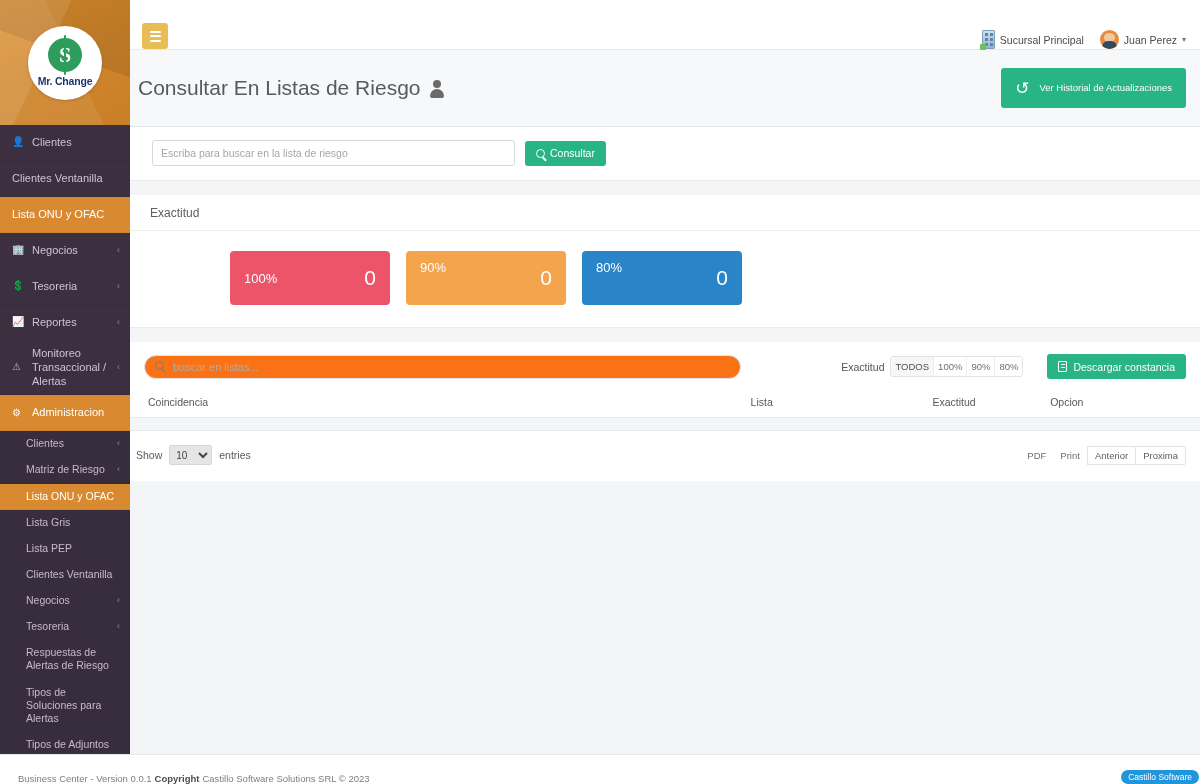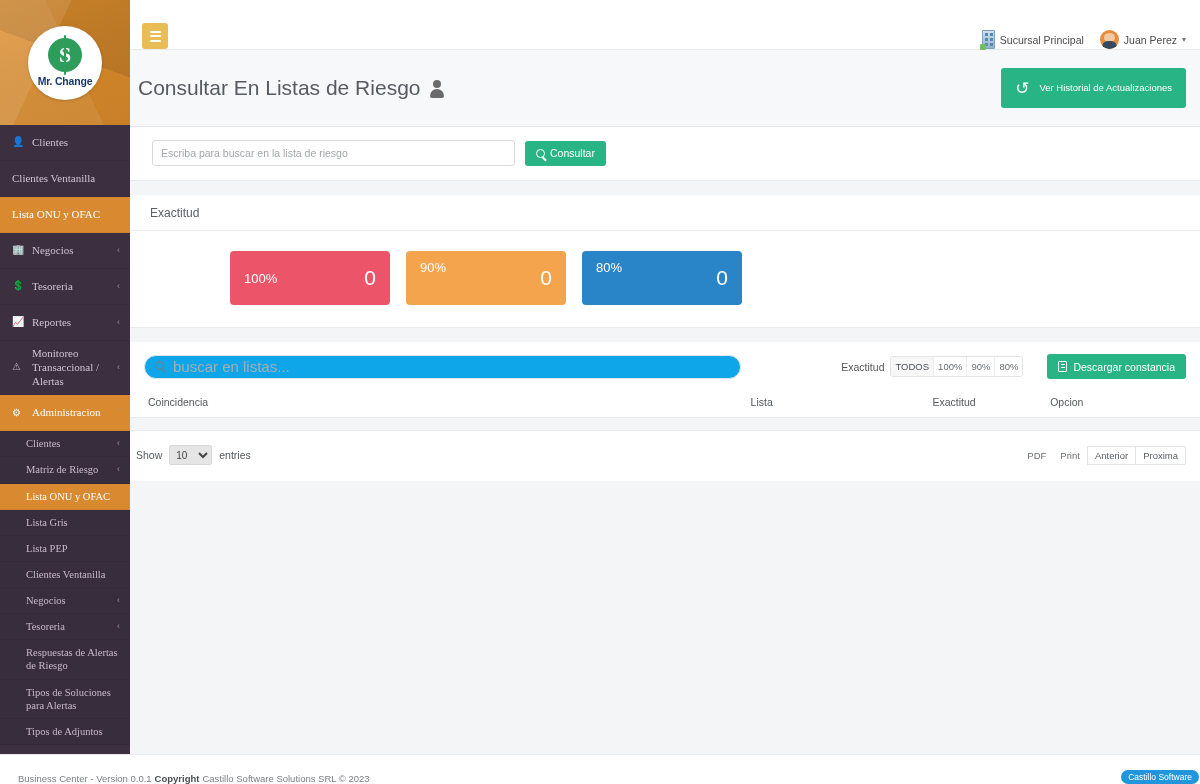--- a/index.html
+++ b/index.html
@@ -74,21 +74,21 @@
     border-bottom: 1px solid rgba(0,0,0,0.05);
   }
   .nav-item.sub { padding-left: 26px; font-size: 10.5px; color: #c6bac9; min-height: 25px; }
   .nav-item.active { background: #d9892f; color: #ffffff; }
   .nav-item.active.sub { background: #d9892f; color: #ffffff; }
   .nav-item .ico {
     width: 14px; margin-right: 6px; flex: 0 0 14px;
     font-size: 10px; text-align: left; color: #b9aabd;
   }
   .nav-item.active .ico { color: #fff; }
-  .nav-item .label { flex: 1 1 auto; font-family: Liberation Serif, serif; }
+  .nav-item .label { flex: 1 1 auto; }
   .nav-item .caret { font-size: 9px; color: #9b8ca0; margin-left: 4px; }
   .nav-sub-wrap { background: #382d3d; }
 
   
   .main {
     position: absolute; left: 130px; top: 0;
     width: 1070px; height: 784px;
     background: #f4f5f7;
   }
   .topbar {
@@ -221,22 +221,22 @@
     display: flex; align-items: center;
     padding: 12px 14px 11px 14px;
     gap: 12px;
   }
   .list-search {
     position: relative; flex: 0 0 597px;
   }
   .list-search input {
     width: 597px; height: 24px;
     border: 1px solid #e4e5e8; border-radius: 13px;
-    padding: 0 10px 0 28px; font-size: 15px; color: #444;
-    outline: none; background: #0ea5e9;
+    padding: 0 10px 0 28px; font-size: 11px; color: #444;
+    outline: none; background: #f97316;
     font-family: "Liberation Sans", sans-serif;
   }
   .list-search input::placeholder { color: #a9acb0; }
   .list-search .mag2 {
     position: absolute; left: 11px; top: 6px;
     width: 9px; height: 9px; border: 1.4px solid #7a7d80; border-radius: 50%;
   }
   .list-search .mag2::after {
     content:""; position:absolute; right:-3px; bottom:-3px; width:5px; height:1.4px;
     background:#7a7d80; transform: rotate(45deg);

